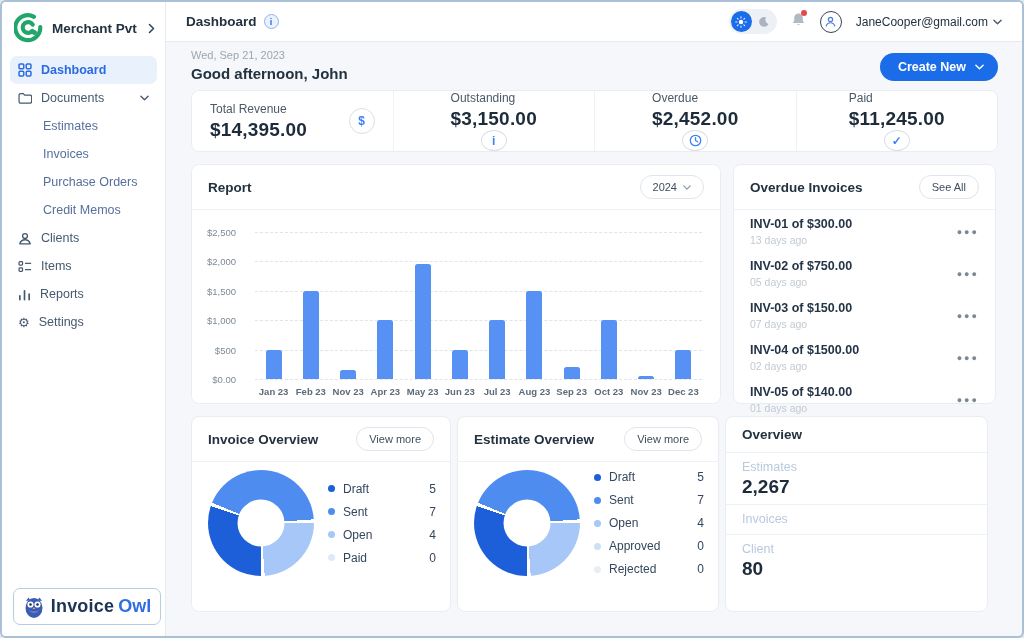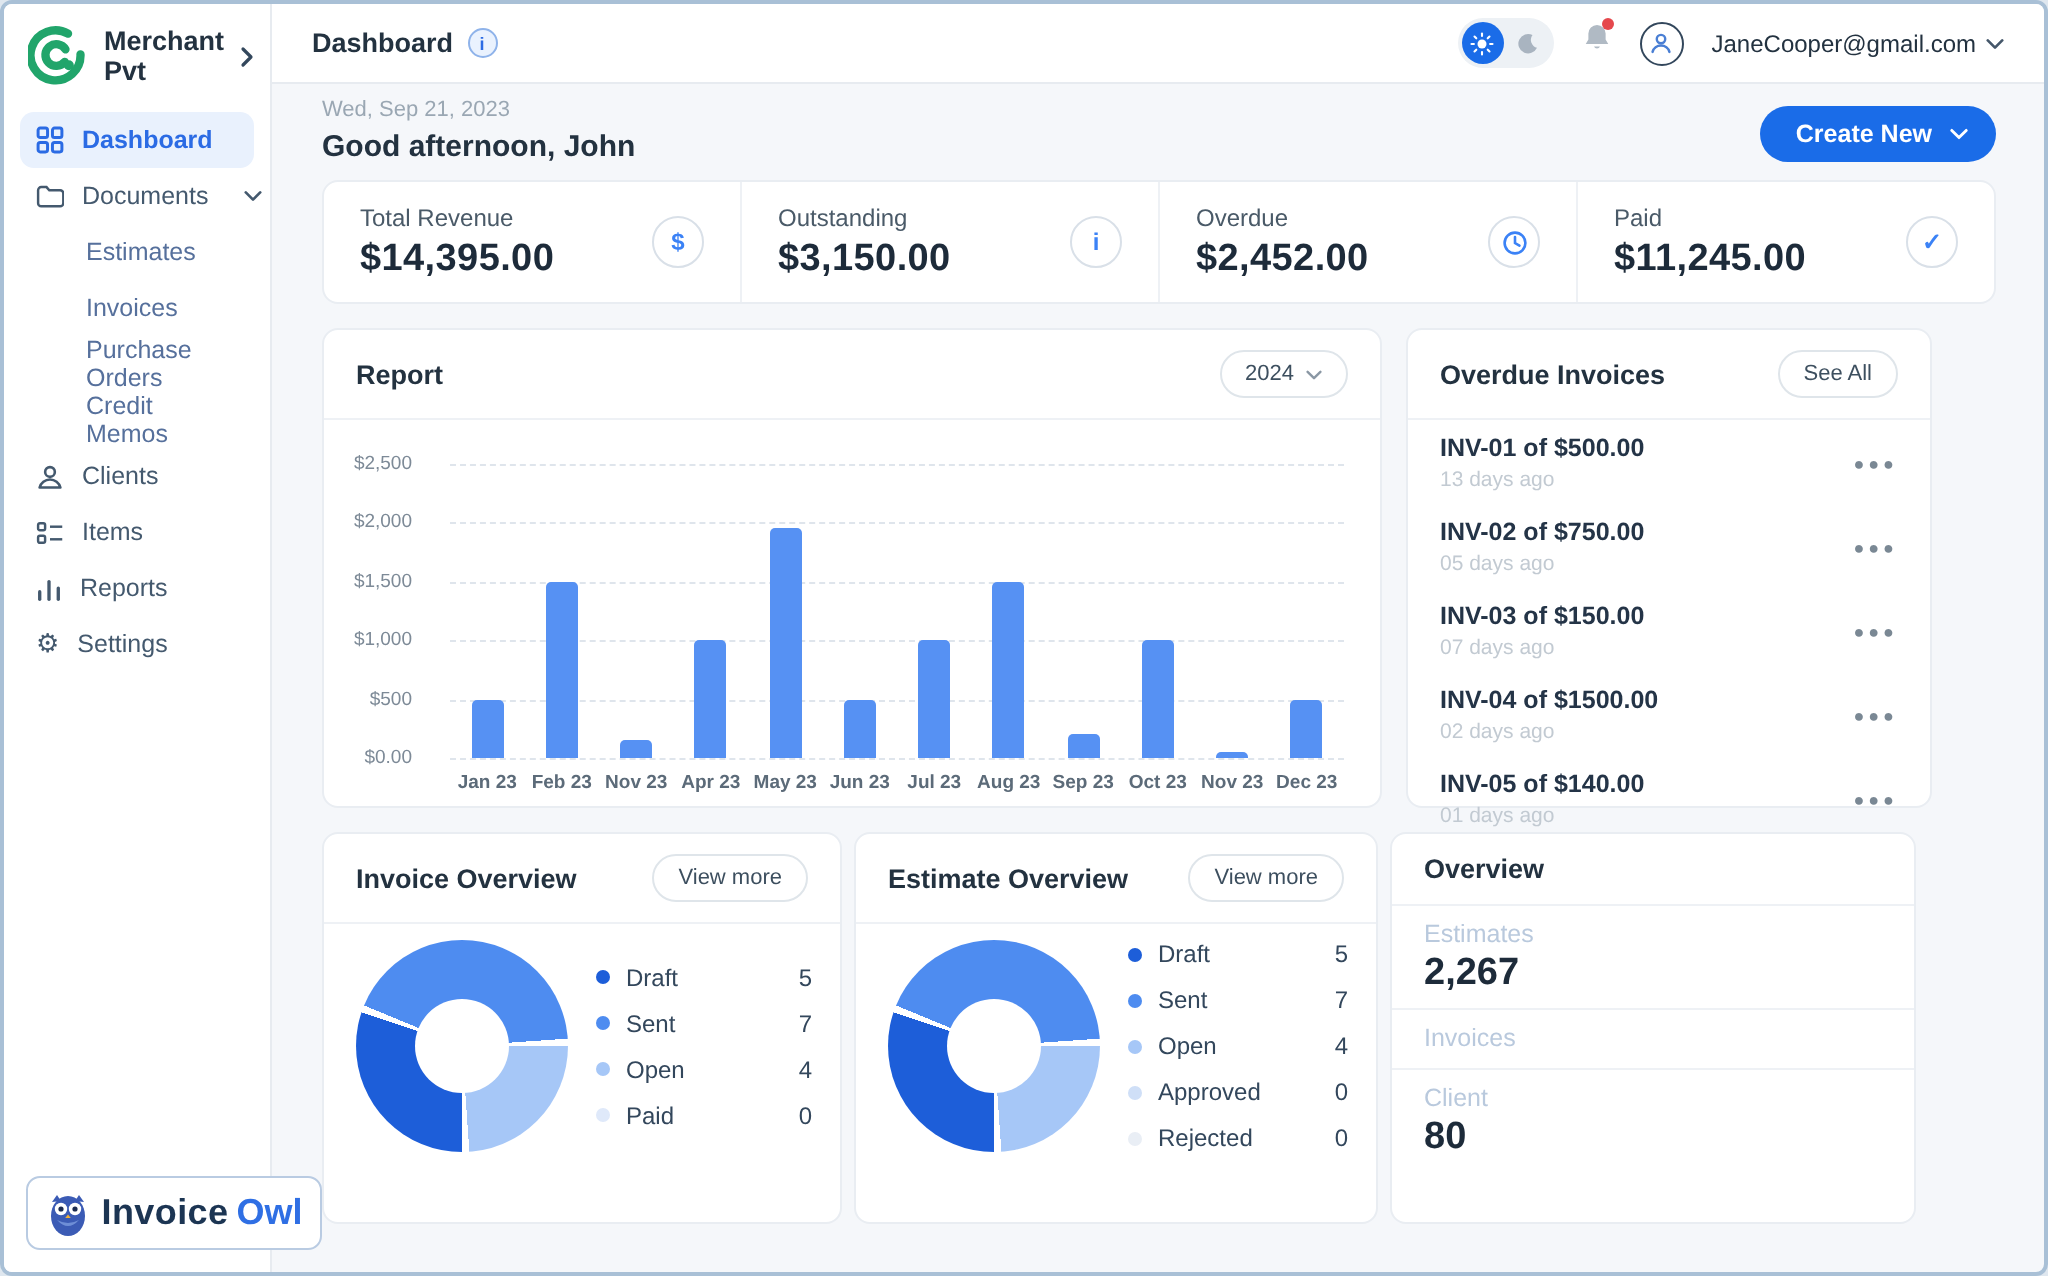--- a/index.html
+++ b/index.html
@@ -2,21 +2,21 @@
 <html><head>
 <meta charset="utf-8">
 <style>
   * { box-sizing: border-box; margin: 0; padding: 0; }
   html,body { width:1024px; height:638px; }
   body { font-family:"Liberation Sans", sans-serif; background:#dfe7ef; }
   .frame { width:1024px; height:638px; border:2px solid #a9c0d6; border-radius:6px;
            overflow:hidden; display:flex; background:#f5f7fa; }
 
   
-  .sidebar { width:134px; background:#fff; border-right:1px solid #e7ebf0;
+  .sidebar { width:164px; background:#fff; border-right:1px solid #e7ebf0;
              position:relative; flex-shrink:0; }
   .brand-row { display:flex; align-items:center; gap:8px; padding:11px 10px 9px 12px; cursor:pointer; }
   .brand-name { font-size:13.5px; font-weight:700; color:#233240; flex:1; }
   .menu { padding:4px 8px; }
   .menu-item { display:flex; align-items:center; gap:9px; height:28px; padding:0 8px;
                border-radius:7px; color:#44596e; font-size:12.5px; cursor:pointer; }
   .menu-item.active { background:#e9f1fd; color:#2b6be4; font-weight:600; }
   .menu-item.indent { padding-left:33px; color:#56709c; }
   .menu-item .spacer { flex:1; }
   .ic { display:inline-flex; align-items:center; justify-content:center; line-height:0; }
@@ -61,21 +61,21 @@
   .card-head { display:flex; align-items:center; padding:10px 16px;
                border-bottom:1px solid #eef1f5; }
   .card-title { font-size:13.5px; font-weight:700; color:#233240; }
   .pill-btn { margin-left:auto; border:1px solid #dfe5ea; background:#fff; border-radius:14px;
               height:24px; padding:0 12px; font-size:11px; color:#3d4f5f; display:flex;
               align-items:center; gap:6px; cursor:pointer; font-family:inherit; }
 
   
   .stats-card { display:flex; height:62px; margin-bottom:12px; }
   .stat-cell { flex:1; display:flex; align-items:center; padding:0 18px; }
-  .stat-cell + .stat-cell { border-left:1px solid #eef1f5; }
+  .stat-cell + .stat-cell { border-left:1px solid #eef1f5;flex-direction:column; }
   .stat-texts { flex:1; }
   .stat-label { font-size:12px; color:#4a5a68; margin-bottom:3px; }
   .stat-value { font-size:19px; font-weight:700; color:#1d2b3a; letter-spacing:.2px; }
   .stat-icon { width:26px; height:26px; border-radius:50%; border:1px solid #d9e0e8;
                display:flex; align-items:center; justify-content:center;
                color:#3b82f6; font-size:12px; font-weight:700; }
 
   
   .row1 { display:flex; gap:12px; margin-bottom:12px; }
   .report-card { width:530px; height:240px; }
@@ -420,21 +420,21 @@
         </div>
 
         <div class="card overdue-card">
           <div class="card-head">
             <span class="card-title">Overdue Invoices</span>
             <button class="pill-btn">See All</button>
           </div>
           <div id="overdue-list">
               <div class="inv-row">
                 <div>
-                  <div class="inv-name">INV-01 of $500.00</div>
+                  <div class="inv-name">INV-01 of $300.00</div>
                   <div class="inv-age">13 days ago</div>
                 </div>
                 <span class="dots">●●●</span>
               </div>
               <div class="inv-row">
                 <div>
                   <div class="inv-name">INV-02 of $750.00</div>
                   <div class="inv-age">05 days ago</div>
                 </div>
                 <span class="dots">●●●</span>

